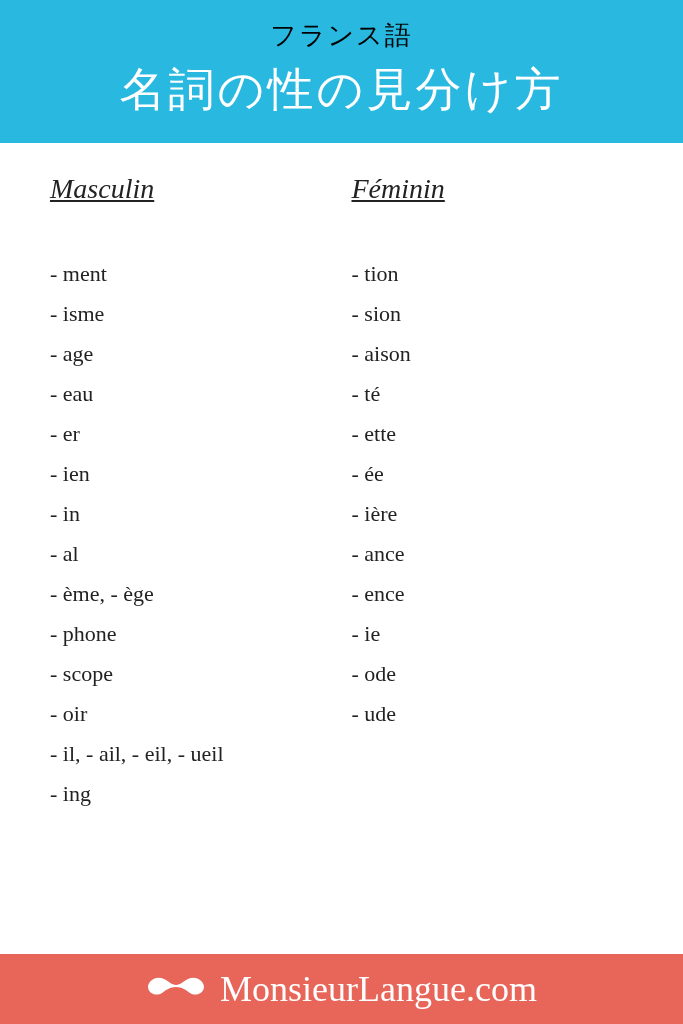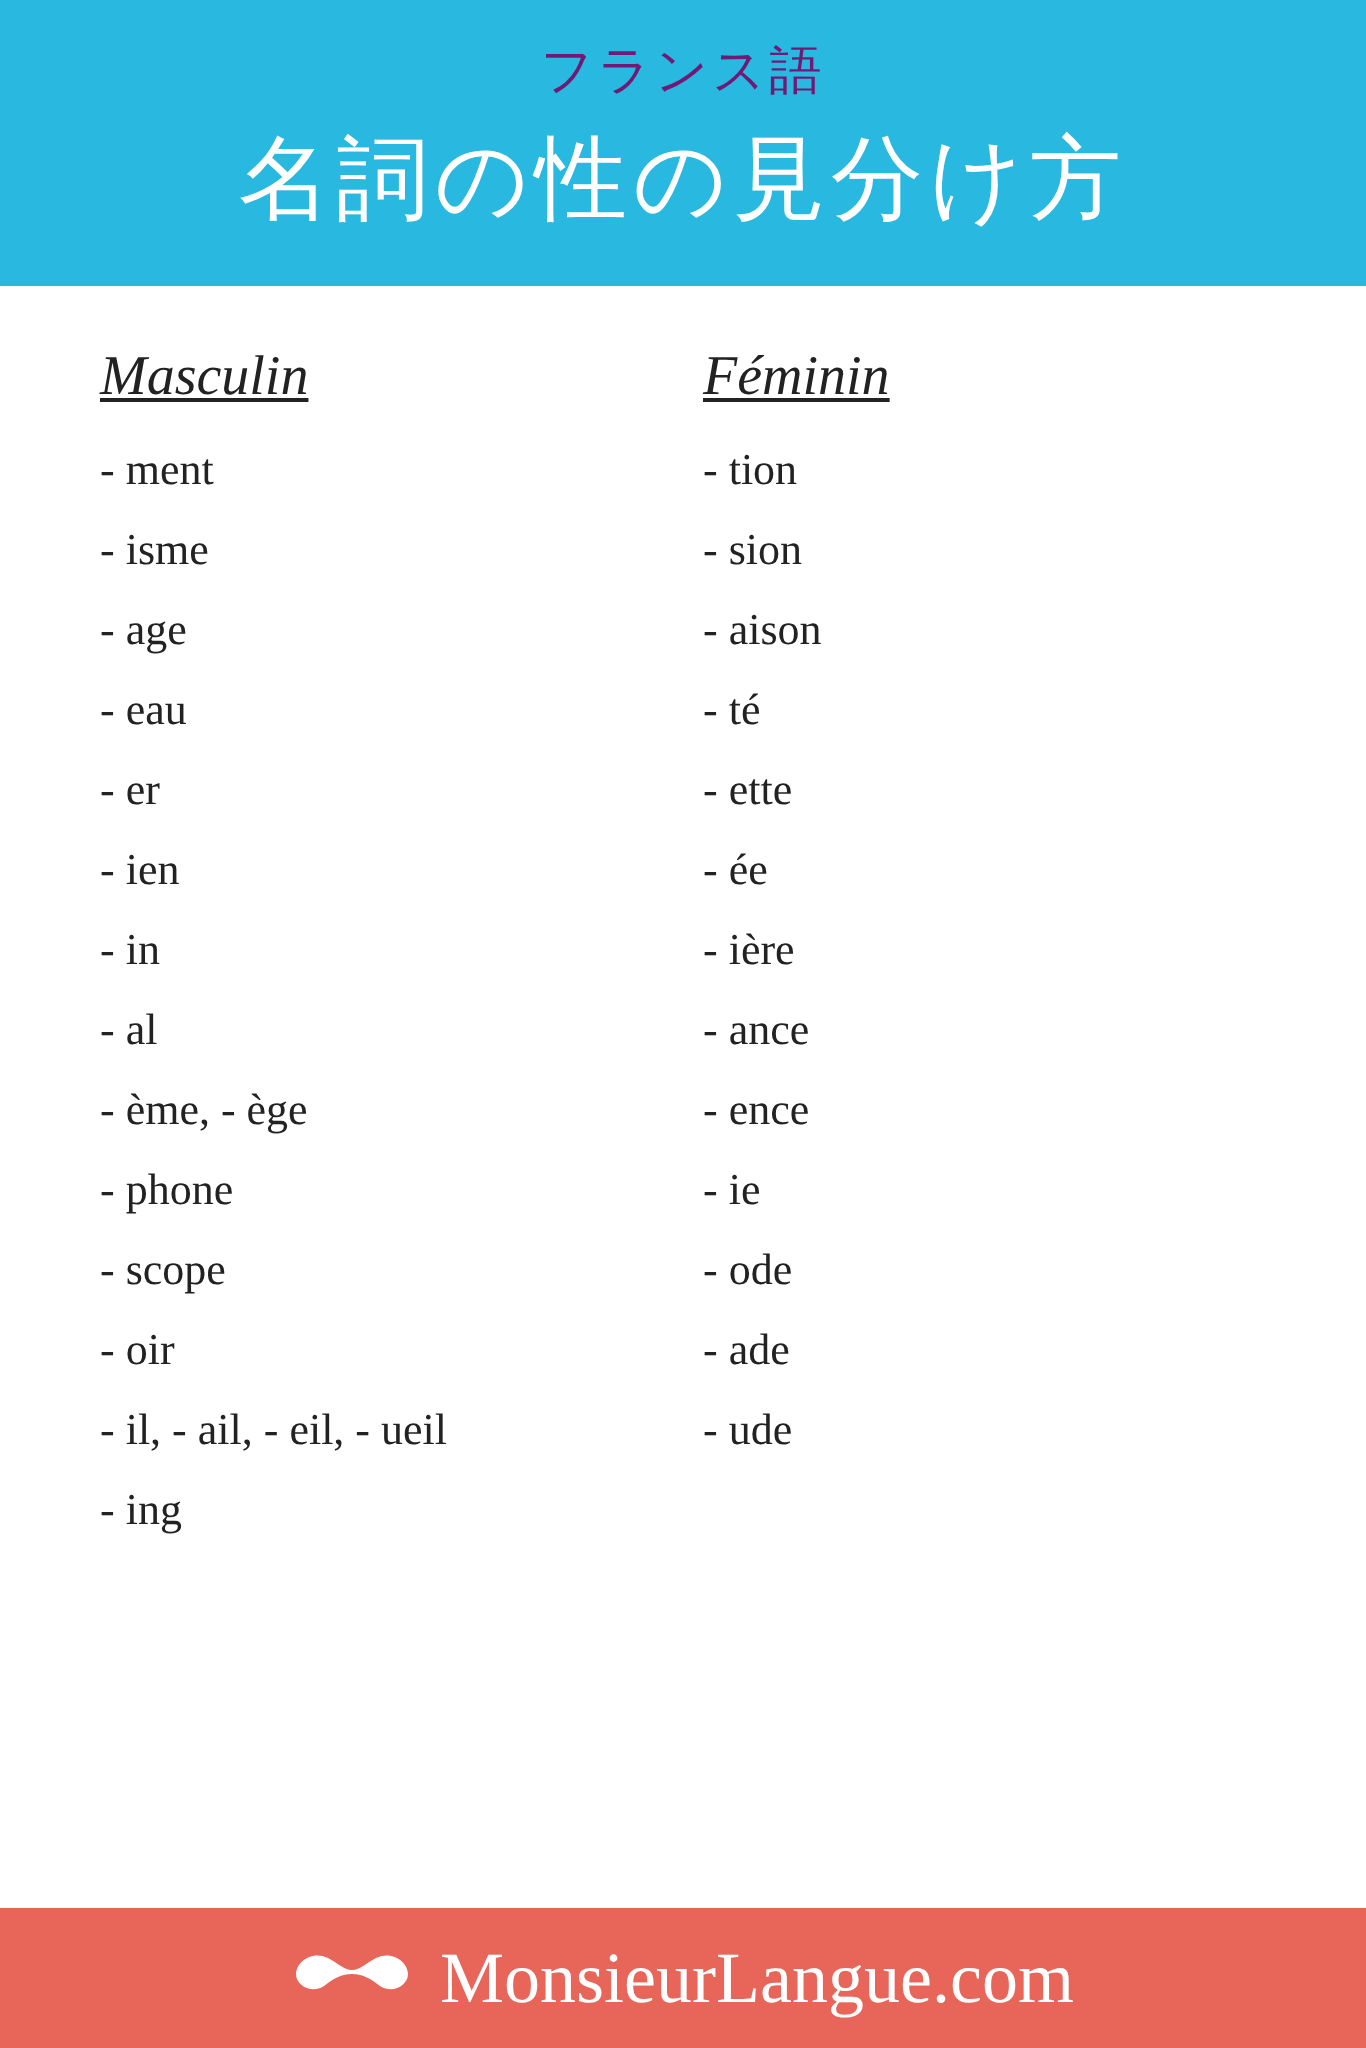--- a/index.html
+++ b/index.html
@@ -13,21 +13,21 @@
       flex-direction: column;
     }
 
     .header {
       background: #29b8e0;
       padding: 18px 20px 22px 20px;
       text-align: center;
     }
 
     .header-subtitle {
-      color: #701a75;
+      color: #000000;
       font-size: 26px;
       font-weight: normal;
       letter-spacing: 2px;
       margin-bottom: 6px;
       font-family: 'Helvetica Neue', Arial, sans-serif;
     }
 
     .header-title {
       color: #fff;
       font-size: 46px;
@@ -65,20 +65,21 @@
     }
 
     .col-header.feminin {
       padding-left: 10px;
     }
 
     .columns-body {
       display: flex;
       flex-direction: row;
       flex: 1;
+      margin-top: 39px;
     }
 
     .col {
       flex: 1;
       display: flex;
       flex-direction: column;
     }
 
     .list-item {
       font-size: 22px;
@@ -144,21 +145,20 @@
         <div class="list-item">- sion</div>
         <div class="list-item">- aison</div>
         <div class="list-item">- té</div>
         <div class="list-item">- ette</div>
         <div class="list-item">- ée</div>
         <div class="list-item">- ière</div>
         <div class="list-item">- ance</div>
         <div class="list-item">- ence</div>
         <div class="list-item">- ie</div>
         <div class="list-item">- ode</div>
-        <div class="list-item">- ade</div>
         <div class="list-item">- ude</div>
       </div>
   </div>
 </div>
 
 <div class="footer">
   <span class="footer-mustache">
     <svg width="60" height="28" viewBox="0 0 60 28" fill="none" xmlns="http://www.w3.org/2000/svg">
       <path d="M2 14 C2 8, 10 2, 18 6 C22 8, 26 12, 30 12 C34 12, 38 8, 42 6 C50 2, 58 8, 58 14 C58 20, 50 24, 44 20 C40 17, 36 14, 30 14 C24 14, 20 17, 16 20 C10 24, 2 20, 2 14 Z" fill="white"></path>
     </svg>

